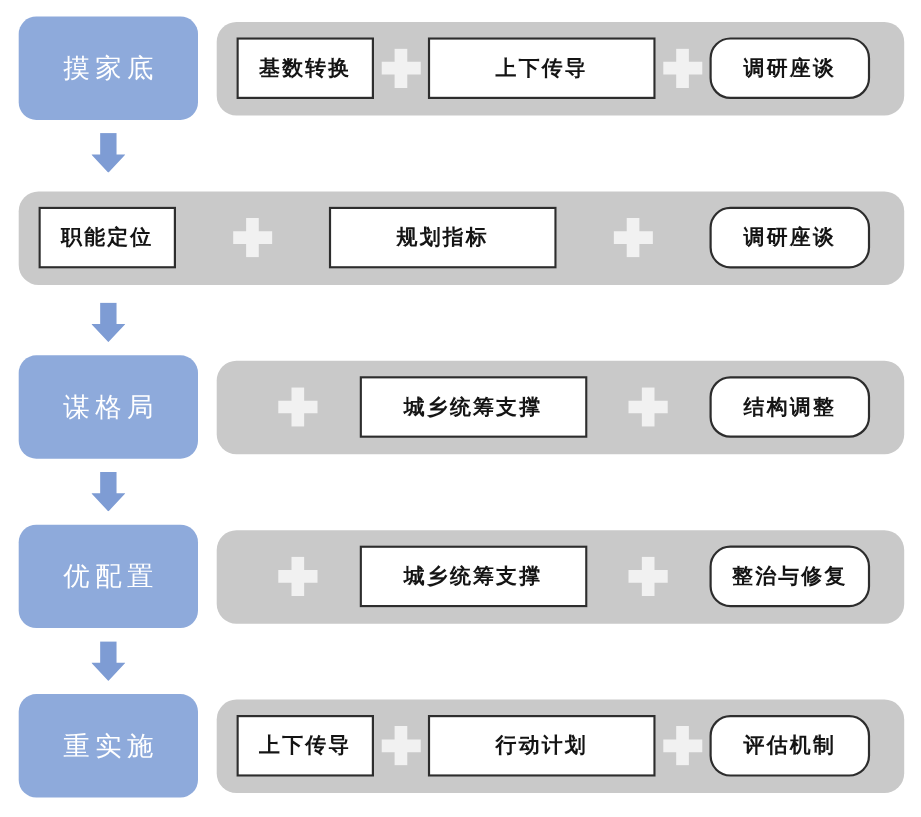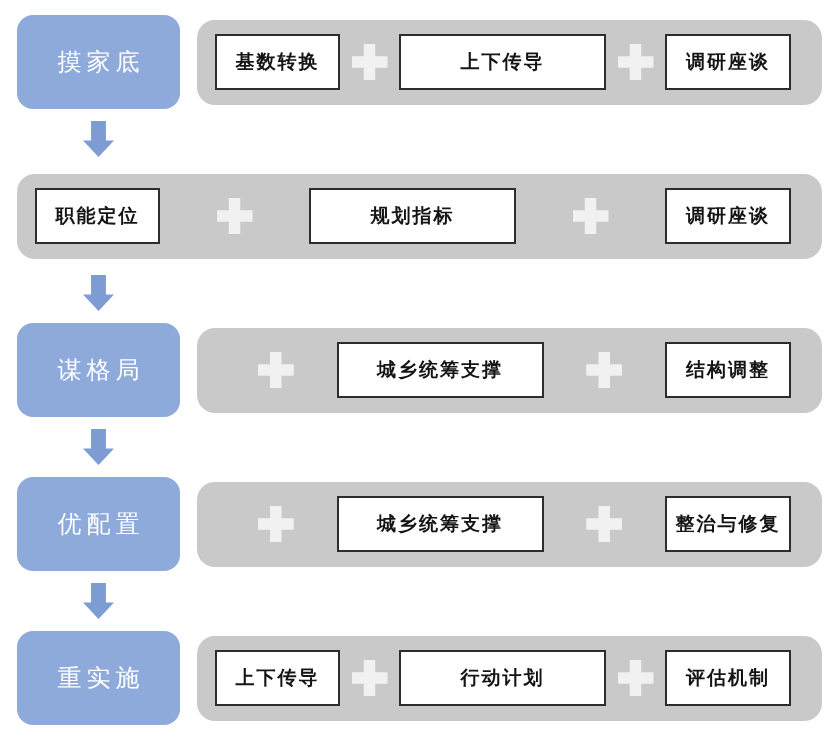--- a/index.html
+++ b/index.html
@@ -29,21 +29,21 @@
   }
   .task-box{
     height:56px;background:#ffffff;
     border:2px solid var(--box_border,#2d2d2d);
     display:flex;align-items:center;justify-content:center;
     font-size:19px;letter-spacing:2px;color:#141414;
     box-sizing:border-box;white-space:nowrap;font-weight:bold;
   }
   .task-box.w1{width:125px;}
   .task-box.w2{width:207px;}
-  .task-box.w3{width:126px;}
+  .task-box.w3{width:146px;border-radius:19px;}
   .plus-wrap{
     flex:1;display:flex;align-items:center;justify-content:center;
   }
   .plus{
     width:36px;height:36px;background:var(--plus_white,#F1F1F1);
     clip-path:polygon(34% 0,66% 0,66% 34%,100% 34%,100% 66%,66% 66%,66% 100%,34% 100%,34% 66%,0 66%,0 34%,34% 34%);
   }
   .arrow-row{
     height:60px;margin-left:17px;width:163px;
     display:flex;align-items:center;justify-content:center;

